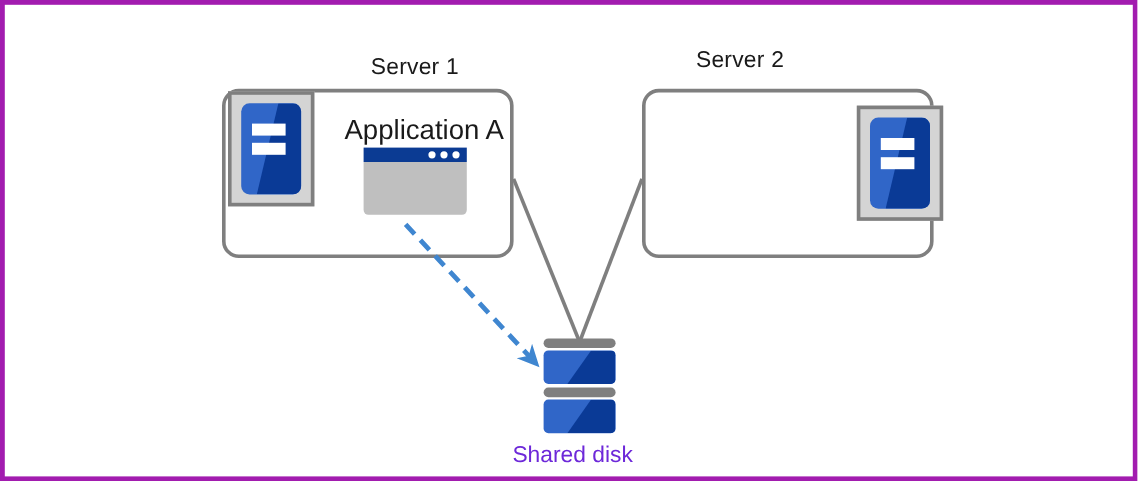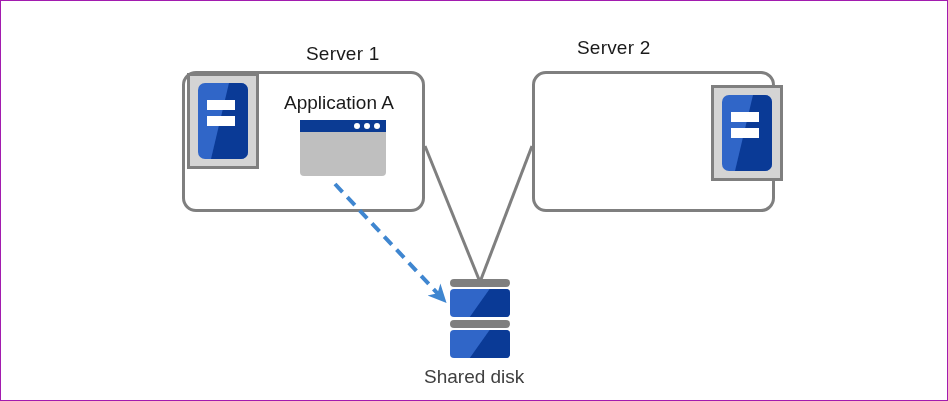--- a/index.html
+++ b/index.html
@@ -5,21 +5,21 @@
   html, body {
     margin: 0;
     padding: 0;
     background: #ffffff;
   }
   #canvas {
     position: relative;
     width: 948px;
     height: 401px;
     background: #ffffff;
-    border: 1px solid #a21caf;
+    border: 4px solid #a21caf;
     box-sizing: border-box;
     overflow: hidden;
     font-family: "Liberation Sans", sans-serif;
   }
 
   
   .server-box {
     position: absolute;
     border: 3px solid #7f7f7f;
     border-radius: 14px;
@@ -109,21 +109,21 @@
   #app-window .dot3 { right: 6px; }
   #app-window .body {
     height: 44px;
     background: #bfbfbf;
     border-radius: 0 0 4px 4px;
   }
   #app-label {
     position: absolute;
     left: 283px;
     top: 91px;
-    font-size: 19px;
+    font-size: 23px;
     color: #1a1a1a;
     white-space: nowrap;
   }
 
   
   #shared-disk {
     position: absolute;
     left: 449px;
     top: 278px;
     width: 60px;
@@ -148,21 +148,21 @@
     inset: 0;
     background: #0a3a96;
     clip-path: polygon(66% 0%, 100% 0%, 100% 100%, 33% 100%);
   }
   #shared-disk .plate2 { margin-top: 3px; }
   #disk-label {
     position: absolute;
     left: 423px;
     top: 365px;
     font-size: 19px;
-    color: #404040;
+    color: #6d28d9;
     white-space: nowrap;
   }
 
   
   #connectors {
     position: absolute;
     left: 0;
     top: 0;
     width: 948px;
     height: 401px;

